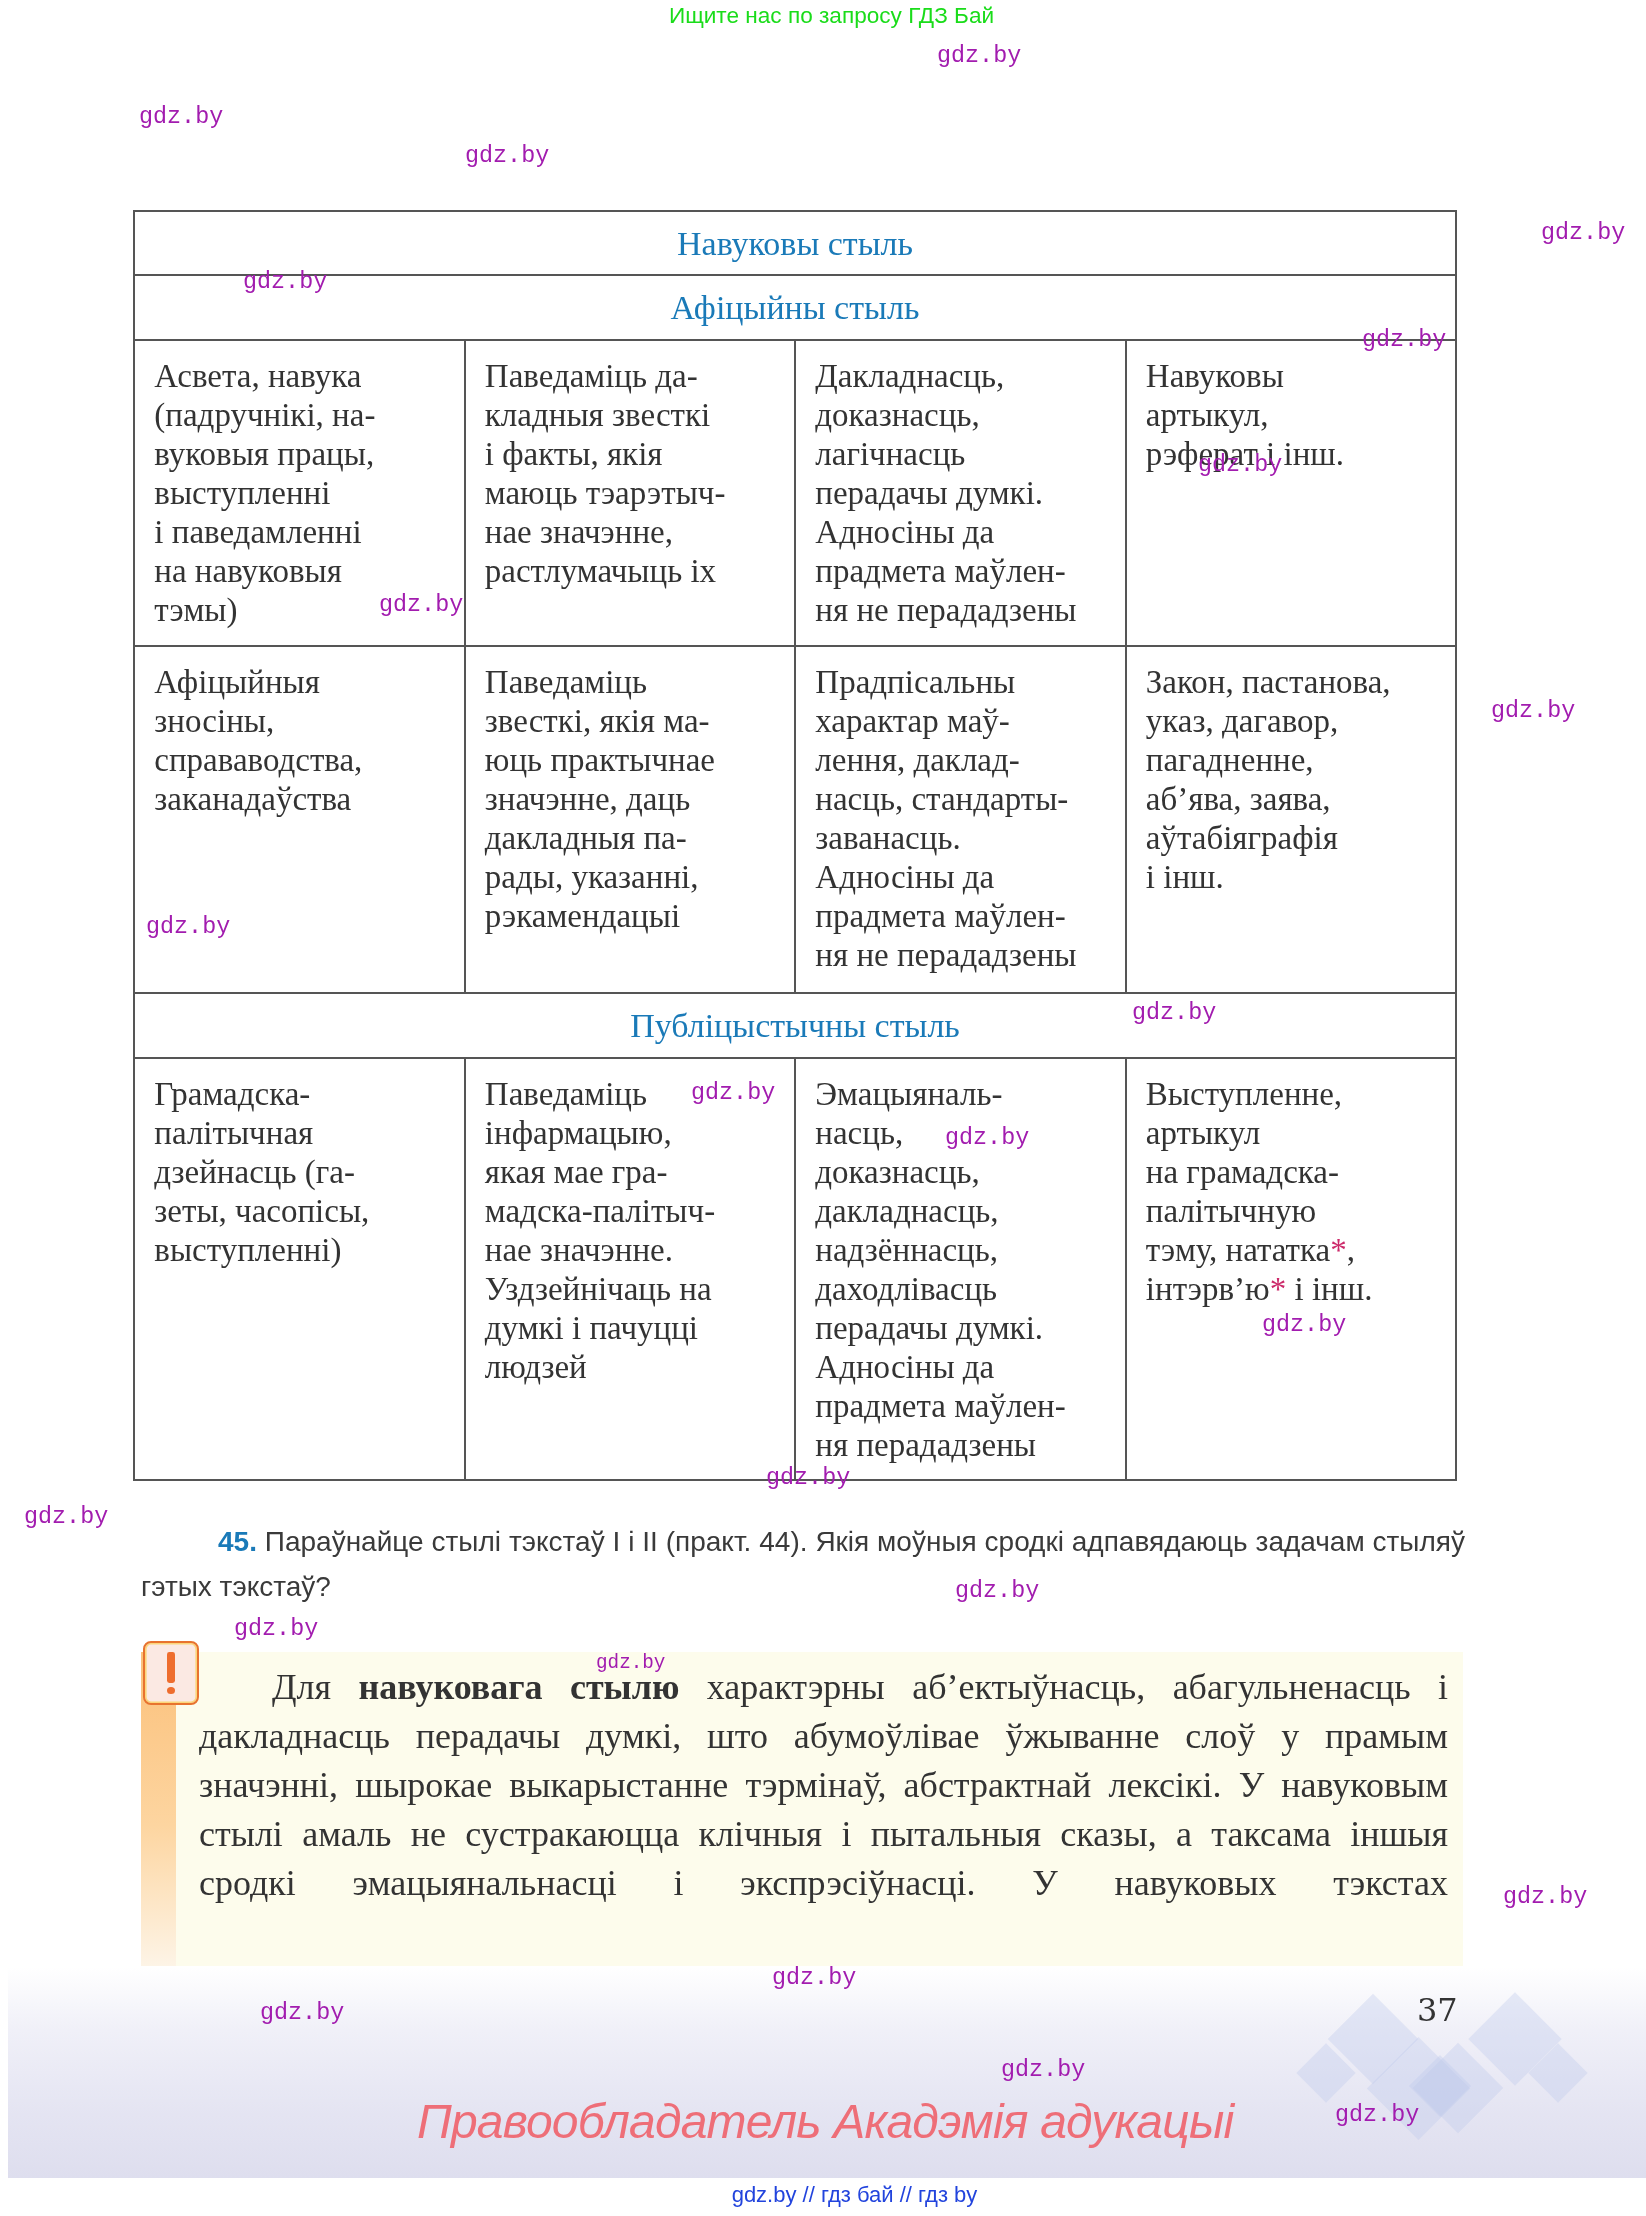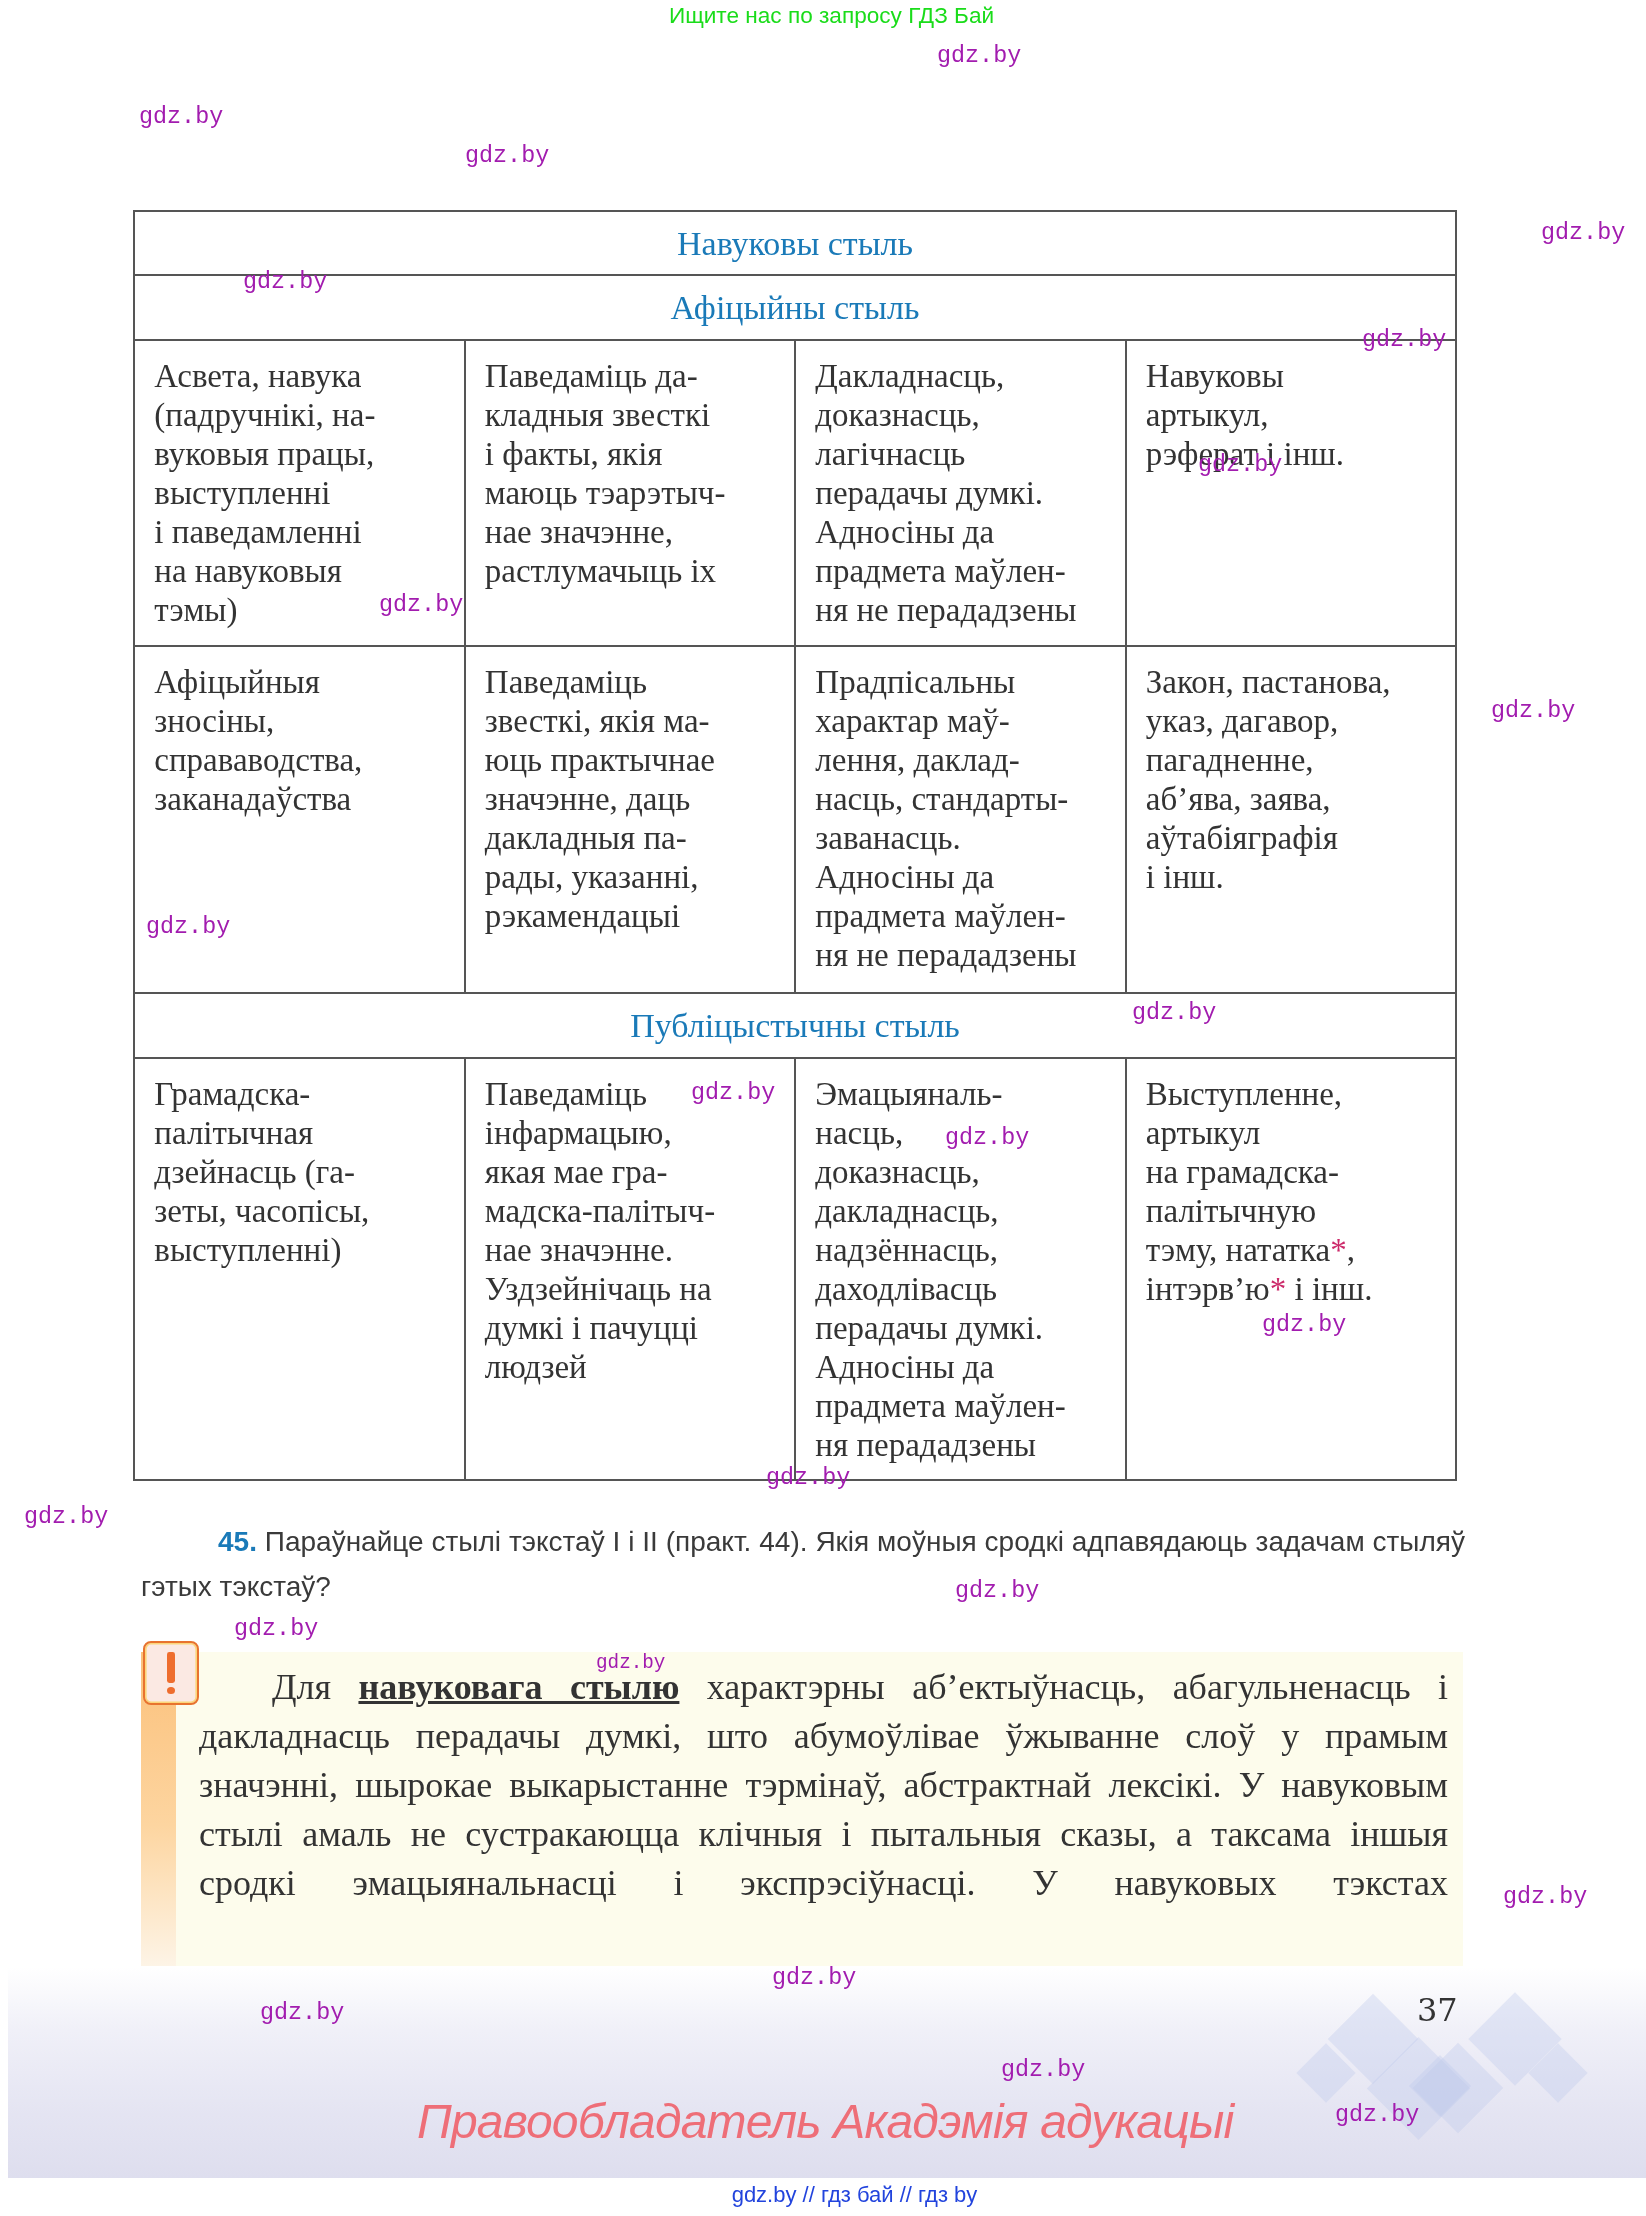--- a/index.html
+++ b/index.html
@@ -70,21 +70,21 @@
     content: ""; position: absolute; left: 0; top: 35px; width: 8px; height: 7.3px;
     background: #ee6d2e; border-radius: 50%;
   }
   .rule-text {
     left: 191px; top: 1663px; width: 1249px;
     font-family: "Liberation Serif", "DejaVu Serif", serif;
     font-size: 36px; line-height: 49px; color: #333333;
     text-align: justify; text-align-last: justify;
   }
   .rule-text .indent { display: inline-block; width: 73px; }
-  .rule-text b { font-weight: bold; text-decoration: underline; }
+  .rule-text b { font-weight: bold; }
 
   
   .footer-band {
     left: 0; top: 1967px; width: 1647px; height: 211px;
     background: linear-gradient(to bottom, #ffffff 0%, #f0f0f8 30%, #e4e4f2 70%, #dedeee 100%);
   }
   .diamond {
     position: absolute; transform: rotate(45deg);
     background: rgba(190, 200, 235, 0.35);
   }

